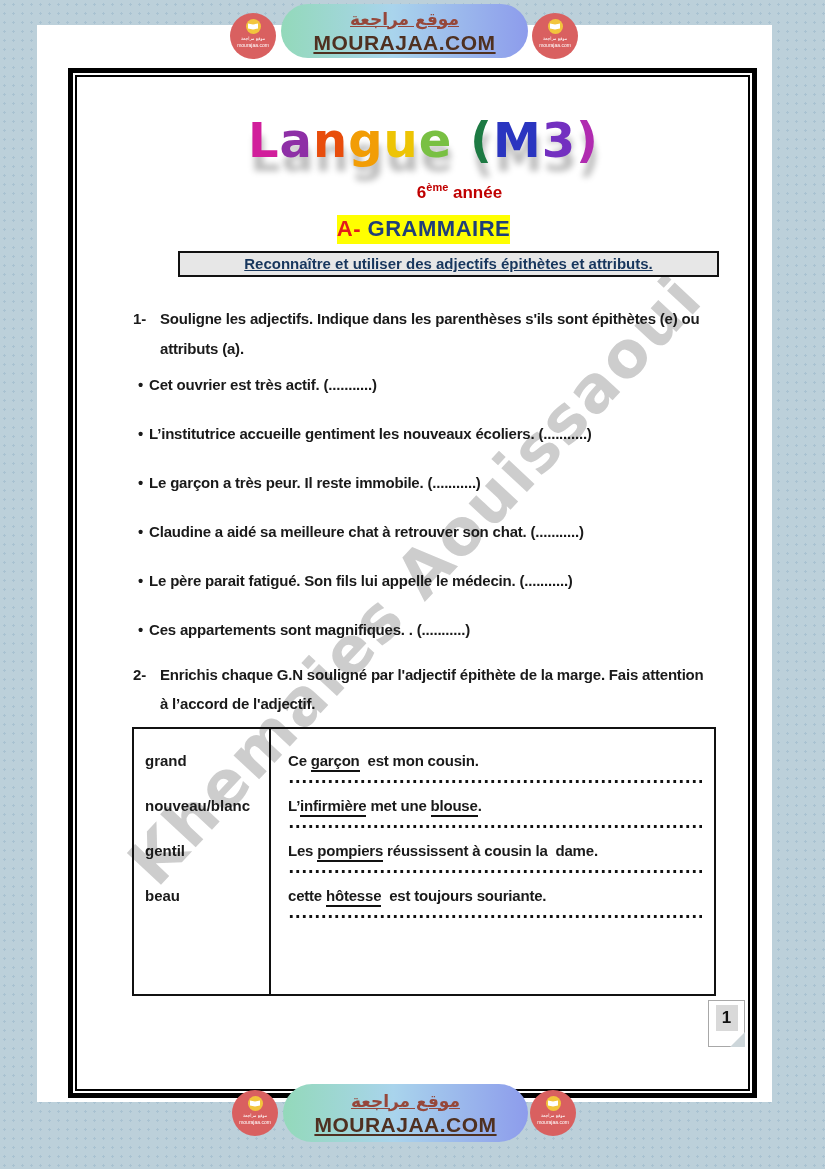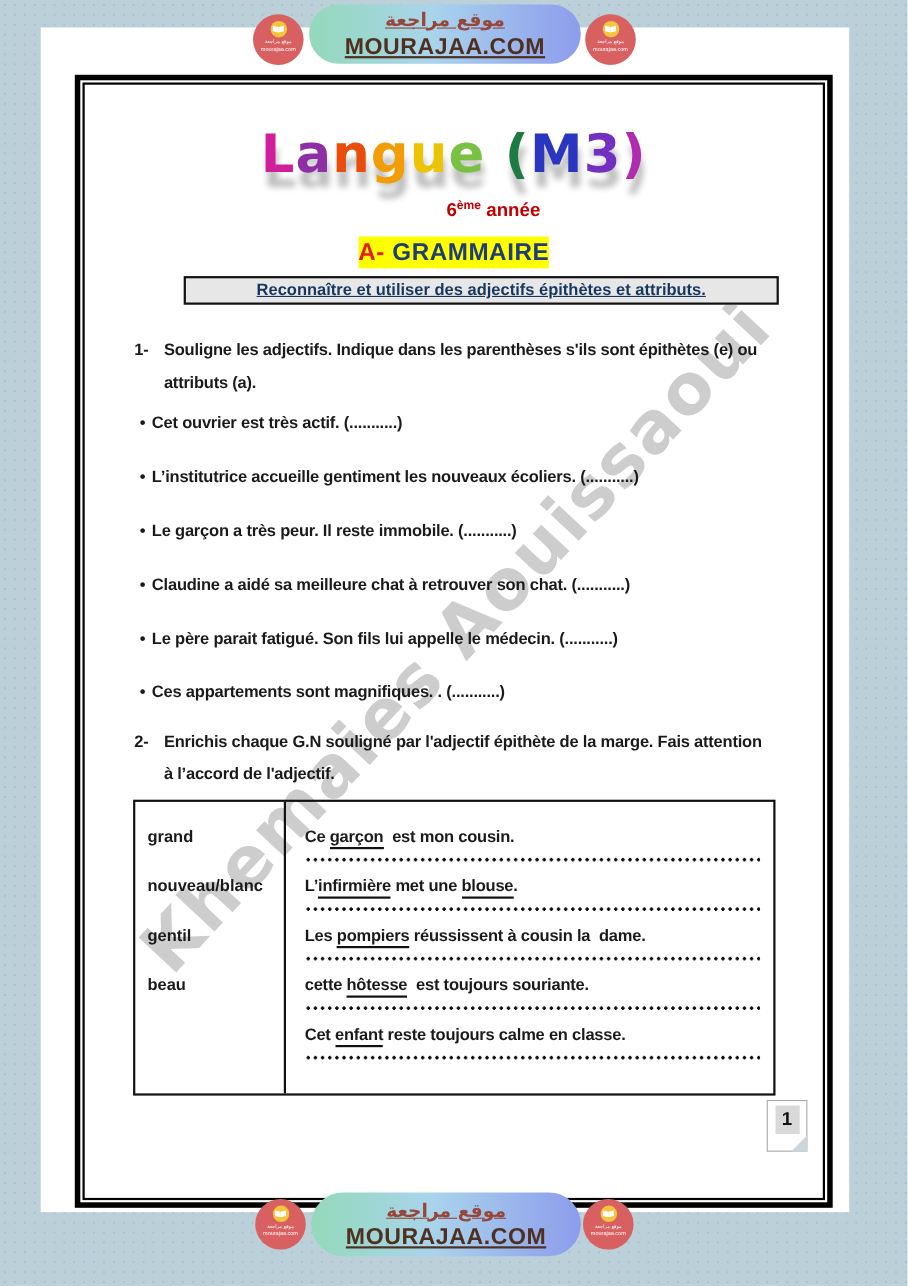--- a/index.html
+++ b/index.html
@@ -61,21 +61,21 @@
   }
   .badge-logo::before, .badge-logo::after{
     content:""; position:absolute; top:5px; width:5px; height:4.5px; background:#fff;
   }
   .badge-logo::before{ left:2.3px; transform:skewY(14deg); }
   .badge-logo::after{ right:2.3px; transform:skewY(-14deg); }
   .badge-ar{ font-family:"DejaVu Sans", sans-serif; font-size:4.5px; color:#fff; line-height:6px; }
   .badge-site{ font-size:5px; color:#fff; line-height:7px; }
 
   
-  .content{ position:absolute; inset:0; z-index:3; }
+  .content{ position:absolute; inset:0; z-index:3;margin-left:11px; }
   .title-row{
     position:absolute; left:68px; top:112px; width:689px; text-align:center;
     font-family:"DejaVu Sans", sans-serif; font-weight:bold; font-size:48px;
     letter-spacing:1px; white-space:pre;
   }
   .title-row span{ text-shadow:2px 14px 6px #bdbdbd; }
   .subtitle{
     position:absolute; left:68px; top:181px; width:761px; text-align:center;
     font-weight:bold; font-size:17px; color:#c00000;
   }
@@ -208,24 +208,20 @@
         <div class="dotline"></div>
       </div>
       <div class="sent-group">
         <div class="sentence"><span>Les </span><span class="useg">pompiers</span><span> réussissent à cousin la  dame.</span></div>
         <div class="dotline"></div>
       </div>
       <div class="sent-group">
         <div class="sentence"><span>cette </span><span class="useg">hôtesse</span><span>  est toujours souriante.</span></div>
         <div class="dotline"></div>
       </div>
-      <div class="sent-group">
-        <div class="sentence"><span>Cet </span><span class="useg">enfant</span><span> reste toujours calme en classe.</span></div>
-        <div class="dotline"></div>
-      </div>
     </div>
   </div>
 
   <div class="page-icon">
     <div class="page-num">1</div>
     <div class="fold"></div>
   </div>
 </div>
 
 <div class="banner-pill" style="left:281px; top:4px; width:247px; height:54px;">

